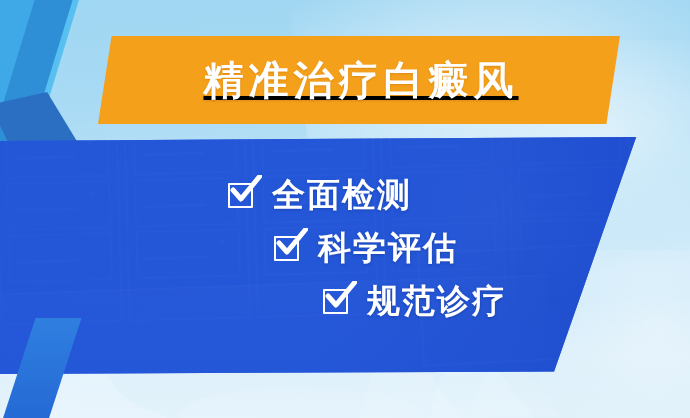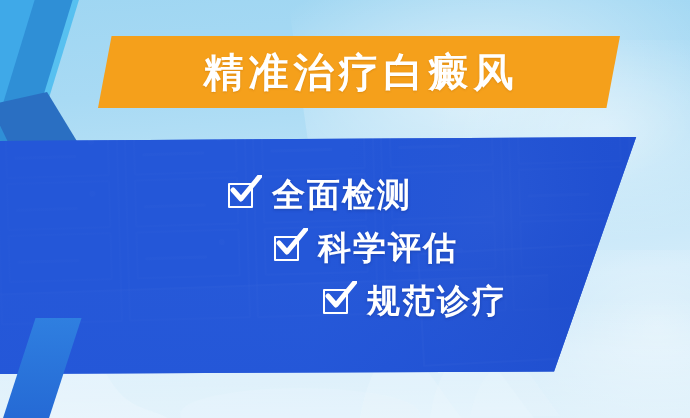--- a/index.html
+++ b/index.html
@@ -114,24 +114,24 @@
     border:2px solid rgba(255,255,255,.14);
     transform:rotate(-3deg);
   }
   .panel-tint{
     position:absolute;inset:0;
     background:linear-gradient(100deg,rgba(36,87,216,.93) 0%,rgba(36,87,216,.86) 48%,rgba(30,76,205,.90) 100%);
   }
 
   
   .title-banner{
-    position:absolute;left:98px;top:36px;width:522px;height:72px;
+    position:absolute;left:98px;top:36px;width:522px;height:88px;
     background:#f5a01b;
     clip-path:polygon(2.6% 0%, 100% 0%, 97.4% 100%, 0% 100%);
-    display:flex;align-items:center;justify-content:center;
+    display:flex;align-items:center;justify-content:center;text-decoration:underline;
   }
   .title-text{
     color:#ffffff;font-size:40px;font-weight:bold;
     letter-spacing:5px;line-height:1;
     white-space:nowrap;
     text-shadow:0 1px 2px rgba(160,90,0,.28);
     padding-left:4px;
   }
 
   

